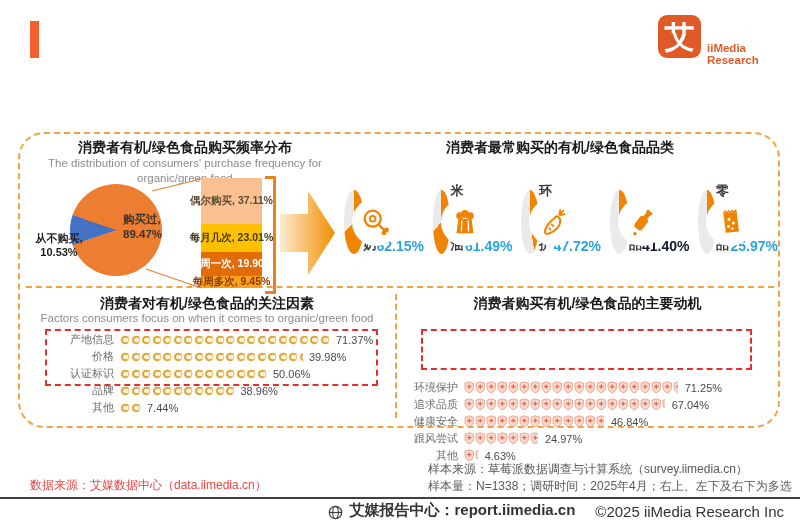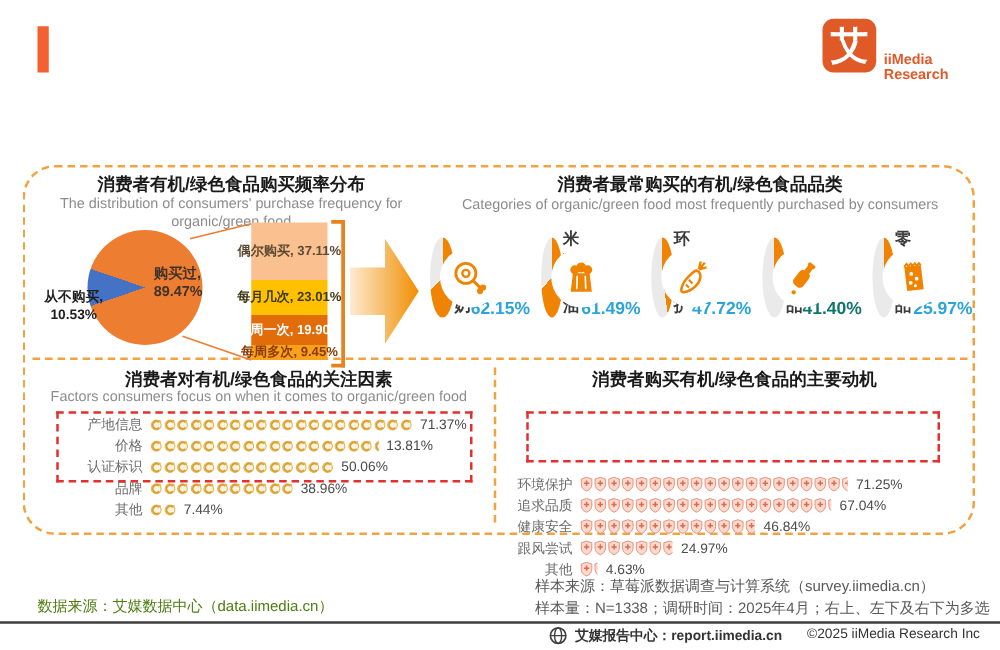--- a/index.html
+++ b/index.html
@@ -62,24 +62,24 @@
   .fac-label{width:84px;}
   .mot-label{width:70px;}
   .picto-icons{display:flex;align-items:center;}
   .picto-ic{display:inline-block;overflow:hidden;margin-right:0.5px;}
   .picto-ic svg{display:block;}
   .picto-pct{margin-left:6px;font-size:11px;color:#4A4A4A;white-space:nowrap;}
   #fac-redbox{left:45px;top:329px;width:329px;height:53px;border:2px dashed #E3302E;}
   #mot-redbox{left:421px;top:329px;width:327px;height:37px;border:2px dashed #E3302E;}
 
   
-  #data-source{left:30px;top:477px;font-size:12px;color:#4d7c0f;}
+  #data-source{left:30px;top:477px;font-size:12px;color:#ef4444;}
   #sample-block{left:428px;top:461px;font-size:12px;color:#595959;line-height:17px;}
   #footer-line{left:0;top:497px;width:800px;height:2px;background:#3F3F3F;}
-  #footer-bar{right:16px;top:501px;display:flex;align-items:flex-start;gap:6px;font-size:11px;color:#333;}
+  #footer-bar{right:16px;top:501px;display:flex;align-items:flex-end;gap:6px;font-size:15px;color:#333;}
   #footer-report{font-weight:bold;color:#333;}
   #footer-copy{margin-left:14px;color:#333;}
 </style>
 </head>
 <body>
 
 <div id="slide">
 
   <div class="abs" id="accent-bar"></div>
   <div class="abs" id="logo-box">艾</div>
@@ -111,21 +111,20 @@
     <defs>
         <linearGradient id="ag" x1="0" y1="0" x2="1" y2="0">
       <stop offset="0" stop-color="#FDEBD2"></stop>
           <stop offset="1" stop-color="#F18E00"></stop>
     </linearGradient>
       </defs>
     <polygon points="0,25 28,25 28,2 55,44 28,86 28,63 0,63" fill="url(#ag)"></polygon>
   </svg>
 
   <div class="abs panel-title" id="cat-title">消费者最常购买的有机/绿色食品品类</div>
-  <div class="abs panel-sub" id="cat-sub">Categories of organic/green food most frequently purchased by consumers</div>
   <div class="abs" id="cat-row">
       <div class="cat-item">
         <div class="ring" style="background: conic-gradient(rgb(240, 131, 0) 0deg, rgb(240, 131, 0) 223.74deg, rgb(234, 234, 234) 223.74deg, rgb(234, 234, 234) 360deg);">
           <div class="ring-hole">
             <svg viewBox="0 0 36 36" width="34" height="34">
               <circle cx="14.5" cy="14.5" r="8.5" fill="none" stroke="#F08300" stroke-width="2.4"></circle>
               <circle cx="14.5" cy="14.5" r="3" fill="none" stroke="#F08300" stroke-width="2"></circle>
               <line x1="21" y1="21" x2="27.5" y2="27.5" stroke="#F08300" stroke-width="2.6"></line>
               <circle cx="29" cy="26.5" r="2.6" fill="#F08300"></circle>
               <circle cx="26.5" cy="29.5" r="2.6" fill="#F08300"></circle>
@@ -170,21 +169,21 @@
               <g transform="rotate(38 18 18)">
                 <rect x="13" y="12" width="10" height="15" rx="3.5" fill="#F08300"></rect>
                 <rect x="15.5" y="6.5" width="5" height="6" fill="#F08300"></rect>
                 <rect x="14.6" y="3.8" width="6.8" height="3.2" rx="1" fill="#F08300"></rect>
               </g>
               <circle cx="10.5" cy="30.5" r="1.8" fill="#F08300"></circle>
             </svg>
           </div>
         </div>
         <div class="cat-label">调味品</div>
-        <div class="cat-pct" style="color: #0f766e;">41.40%</div>
+        <div class="cat-pct" style="color: #0f172a;">41.40%</div>
       </div>
       <div class="cat-item">
         <div class="ring" style="background: conic-gradient(rgb(240, 131, 0) 0deg, rgb(240, 131, 0) 93.492deg, rgb(234, 234, 234) 93.492deg, rgb(234, 234, 234) 360deg);">
           <div class="ring-hole">
             <svg viewBox="0 0 36 36" width="34" height="34">
               <path d="M11 9 L25 7.5 L27.5 28 L13.5 29.5 Z" fill="#F08300"></path>
               <path d="M11 9 L13 6.5 L14.5 8.6 L16.5 6.2 L18 8.2 L20 6 L21.5 8 L23.5 5.8 L25 7.5" fill="none" stroke="#F08300" stroke-width="1.6"></path>
               <circle cx="17" cy="15" r="1.6" fill="#fff"></circle>
               <circle cx="21.5" cy="19" r="1.6" fill="#fff"></circle>
               <circle cx="16.5" cy="22.5" r="1.6" fill="#fff"></circle>
@@ -469,21 +468,21 @@
             </svg>
           </span>
           <span class="picto-ic" style="width: 4px;">
             <svg viewBox="0 0 12 12" width="10" height="10">
               <circle cx="6" cy="6" r="4.7" fill="#FCF3DC" stroke="#E3B34F" stroke-width="1"></circle>
               <path d="M8.8 3.4 A3.6 3.6 0 1 0 8.8 8.6" fill="none" stroke="#D89E33" stroke-width="1.7"></path>
               <rect x="8" y="1.2" width="2.2" height="2.2" rx="0.4" fill="#E3B34F"></rect>
             </svg>
           </span>
         </span>
-        <span class="picto-pct">13.81%</span>
+        <span class="picto-pct">39.98%</span>
       </div>
       <div class="picto-row">
         <span class="picto-label fac-label">认证标识</span>
         <span class="picto-icons">
           <span class="picto-ic">
             <svg viewBox="0 0 12 12" width="10" height="10">
               <circle cx="6" cy="6" r="4.7" fill="#FCF3DC" stroke="#E3B34F" stroke-width="1"></circle>
               <path d="M8.8 3.4 A3.6 3.6 0 1 0 8.8 8.6" fill="none" stroke="#D89E33" stroke-width="1.7"></path>
               <rect x="8" y="1.2" width="2.2" height="2.2" rx="0.4" fill="#E3B34F"></rect>
             </svg>

